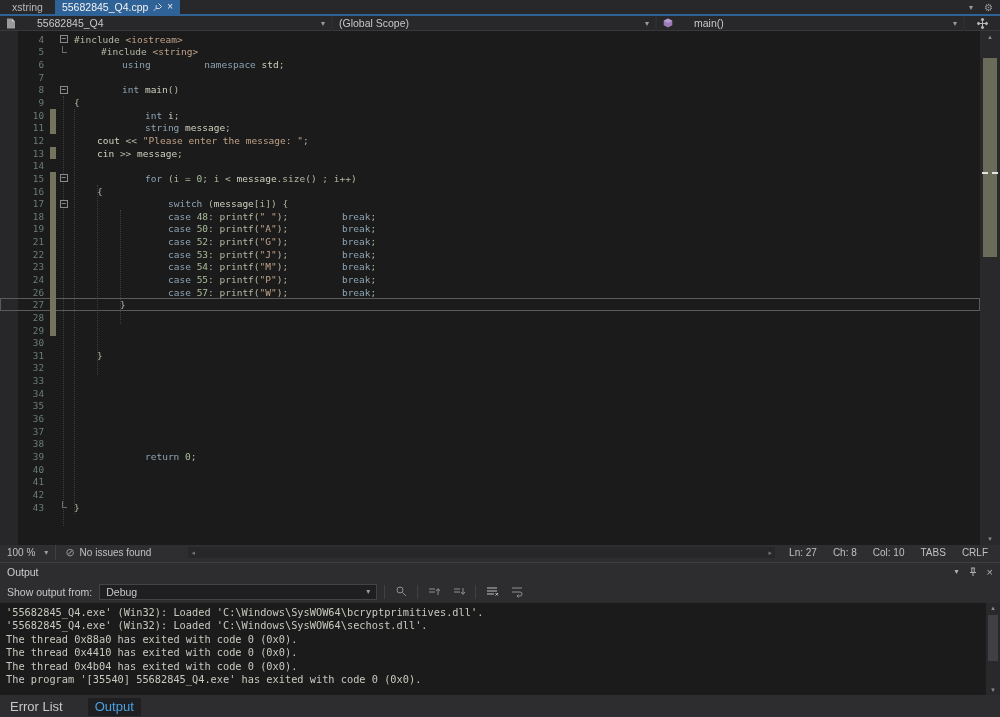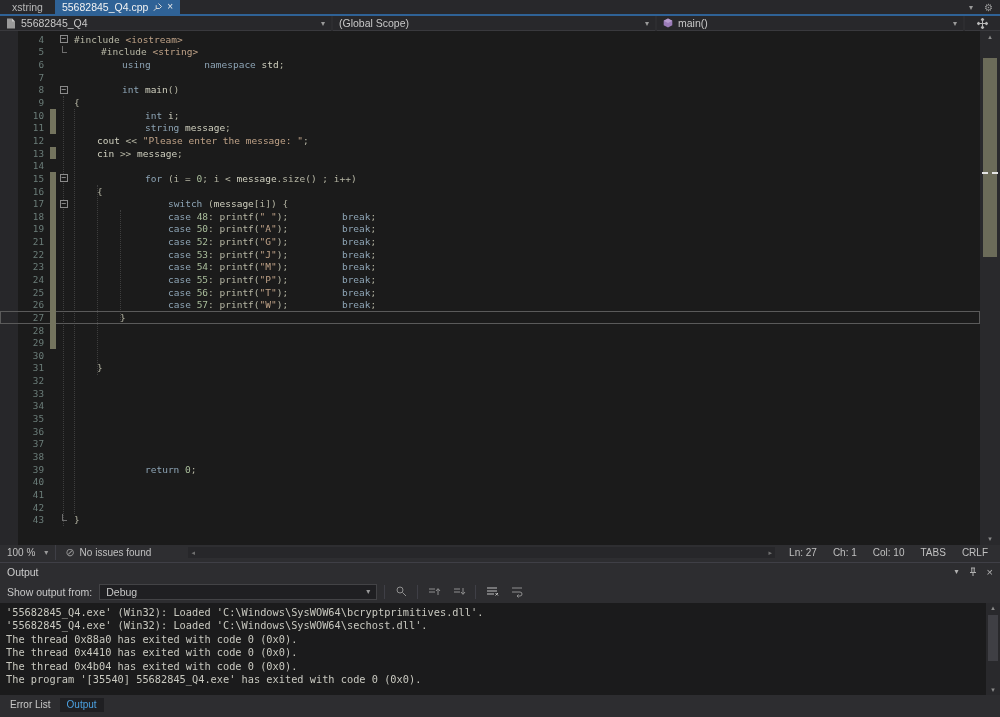--- a/index.html
+++ b/index.html
@@ -21,21 +21,21 @@
   .tab.active { background:#2f6296; color:#f2f2f2; padding:0 7px; }
   .tab .cls { font-size:10px; line-height:1; color:#e8e8e8; }
   .tabbar-right { margin-left:auto; display:flex; align-items:center; gap:11px; padding-right:7px; color:#9a9a9a; }
   .tabbar-right .chev { font-size:8px; }
   .tabbar-right .gear { font-size:10px; }
   .accentline { height:2px; background:#2f6296; }
 
   
   .navbar { height:15px; display:flex; align-items:stretch; background:#2d2d30; gap:2px; }
   .combo { display:flex; align-items:center; font-size:10.5px; color:#c8c8c8;
-           background:#28282b; border-bottom:1px solid #39393d; padding:0 6px; gap:5px; }
+           background:#28282b; border-bottom:1px solid #39393d; padding:0 6px; gap:21px; }
   .combo .chev { margin-left:auto; color:#9a9a9a; font-size:8px; }
   .combo1 { width:331px; } .combo2 { width:322px; } .combo3 { width:306px; }
   .splitbtn { flex:1; display:flex; align-items:center; justify-content:center; background:#28282b; border-bottom:1px solid #39393d; }
 
   
   .editor { position:absolute; top:31px; left:0; right:0; height:514px; background:#1b1b1b; overflow:hidden; }
   .bpmargin { position:absolute; left:0; top:0; bottom:0; width:18px; background:#27272a; }
   .guide { position:absolute; border-left:1px dotted #3e3e3e; width:0; }
   .code-lines { position:absolute; top:2px; left:0; right:20px;
                 font-family:"DejaVu Sans Mono", monospace; font-size:9.5px; }
@@ -87,21 +87,21 @@
   .ticon { display:flex; align-items:center; justify-content:center; width:18px; height:18px; }
   .opconsole { position:absolute; top:40px; left:0; right:14px; bottom:0; background:#1b1b1c;
                font-family:"DejaVu Sans Mono", monospace; font-size:10.3px; color:#c9c9c0;
                padding:3px 0 0 6px; line-height:13.4px; overflow:hidden; }
   .conline { white-space:pre; }
   .opscroll { position:absolute; top:40px; right:0; bottom:0; width:14px; background:#29292c; }
   .opthumb { position:absolute; left:2px; right:2px; top:12px; height:46px; background:#3f3f44; }
 
   
   .bottomtabs { position:absolute; top:695px; left:0; right:0; height:22px; background:#2d2d30;
-                display:flex; align-items:flex-start; padding:3px 6px 0 3px; gap:2px; font-size:10px; }
+                display:flex; align-items:flex-start; padding:3px 6px 0 3px; gap:18px; font-size:13px; }
   .btab { padding:1px 7px 2px 7px; color:#c8c8c8; }
   .btab.active { background:#1f1f22; color:#4ba0e0; }
 
   svg { display:block; }
 </style>
 </head>
 <body>
 
 <div class="window">
 
@@ -290,26 +290,20 @@
           <span class="out"></span>
           <span class="code" style="padding-left: 50px;"><span class="k">case</span><span class="d"> </span><span class="num">54</span><span class="d">: printf(</span><span class="s">"M"</span><span class="d">); </span><span class="k">break</span><span class="d">;</span></span>
         </div>
         <div class="line">
           <span class="ln">24</span>
           <span class="chg on"></span>
           <span class="out"></span>
           <span class="code" style="padding-left: 50px;"><span class="k">case</span><span class="d"> </span><span class="num">55</span><span class="d">: printf(</span><span class="s">"P"</span><span class="d">); </span><span class="k">break</span><span class="d">;</span></span>
         </div>
         <div class="line">
-          <span class="ln">25</span>
-          <span class="chg on"></span>
-          <span class="out"></span>
-          <span class="code" style="padding-left: 50px;"><span class="k">case</span><span class="d"> </span><span class="num">56</span><span class="d">: printf(</span><span class="s">"T"</span><span class="d">); </span><span class="k">break</span><span class="d">;</span></span>
-        </div>
-        <div class="line">
           <span class="ln">26</span>
           <span class="chg on"></span>
           <span class="out"></span>
           <span class="code" style="padding-left: 50px;"><span class="k">case</span><span class="d"> </span><span class="num">57</span><span class="d">: printf(</span><span class="s">"W"</span><span class="d">); </span><span class="k">break</span><span class="d">;</span></span>
         </div>
         <div class="line cur">
           <span class="ln">27</span>
           <span class="chg on"></span>
           <span class="out"></span>
           <span class="code" style="padding-left: 50px;"><span class="d">}</span></span>
@@ -429,21 +423,21 @@
     <div class="issues">
       <span class="blk">⊘</span>
       <span>No issues found</span>
     </div>
     <div class="hscroll">
       <span>◂</span>
       <span>▸</span>
     </div>
     <div class="statusright">
       <span>Ln: 27</span>
-      <span>Ch: 1</span>
+      <span>Ch: 8</span>
       <span>Col: 10</span>
       <span>TABS</span>
       <span>CRLF</span>
     </div>
   </div>
 
   <div class="outputpanel">
     <div class="optitle dots">
       <span>Output</span>
       <div class="opicons">

